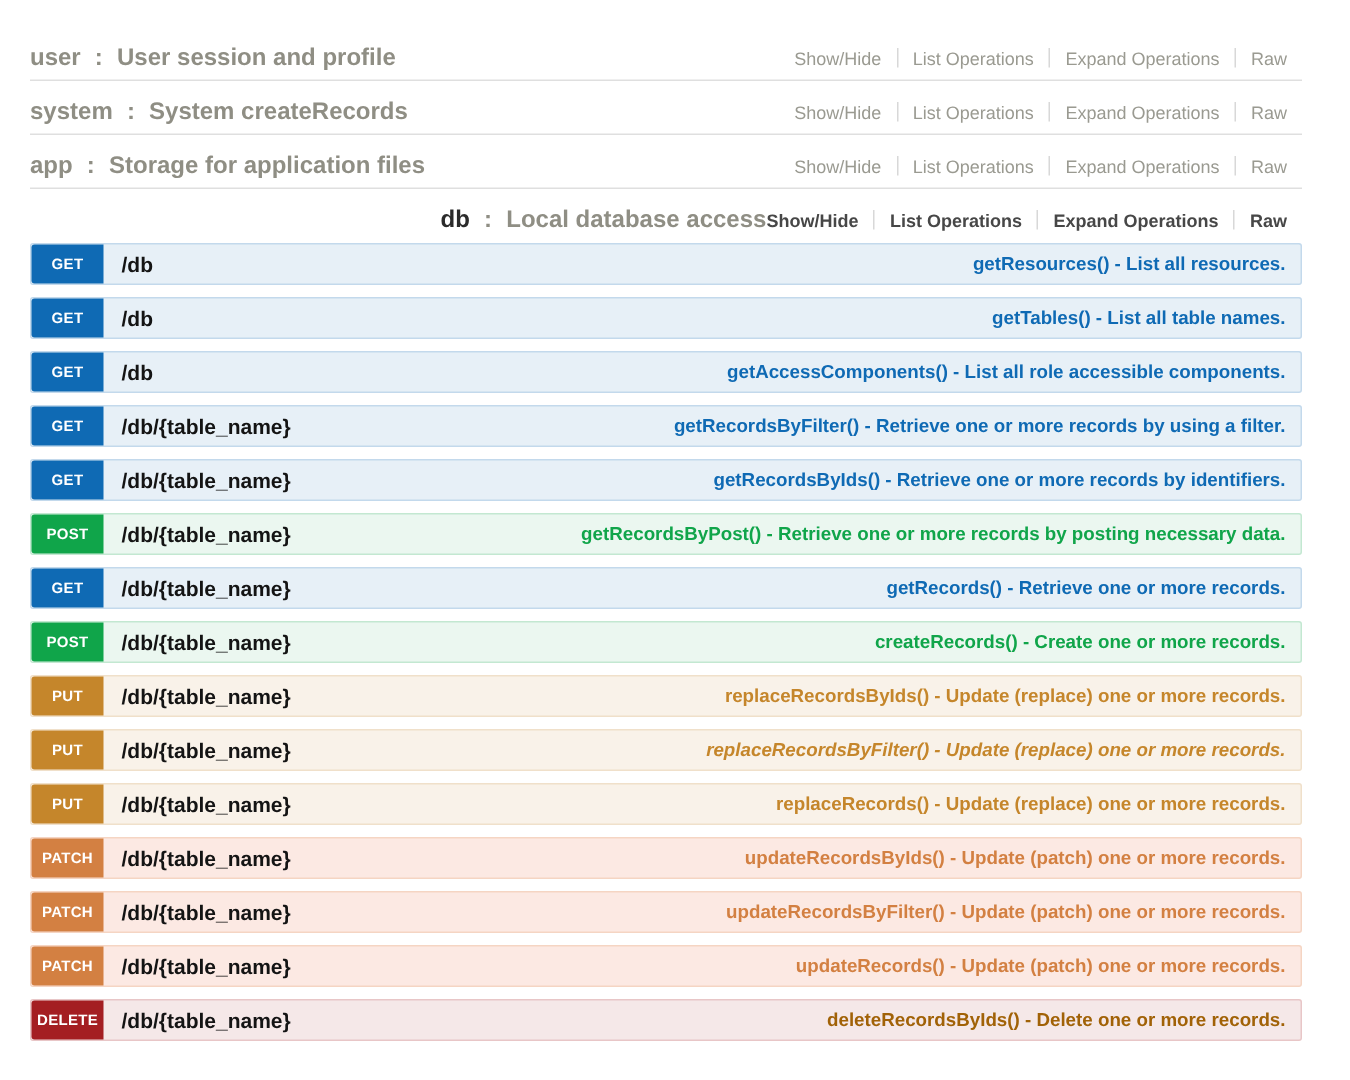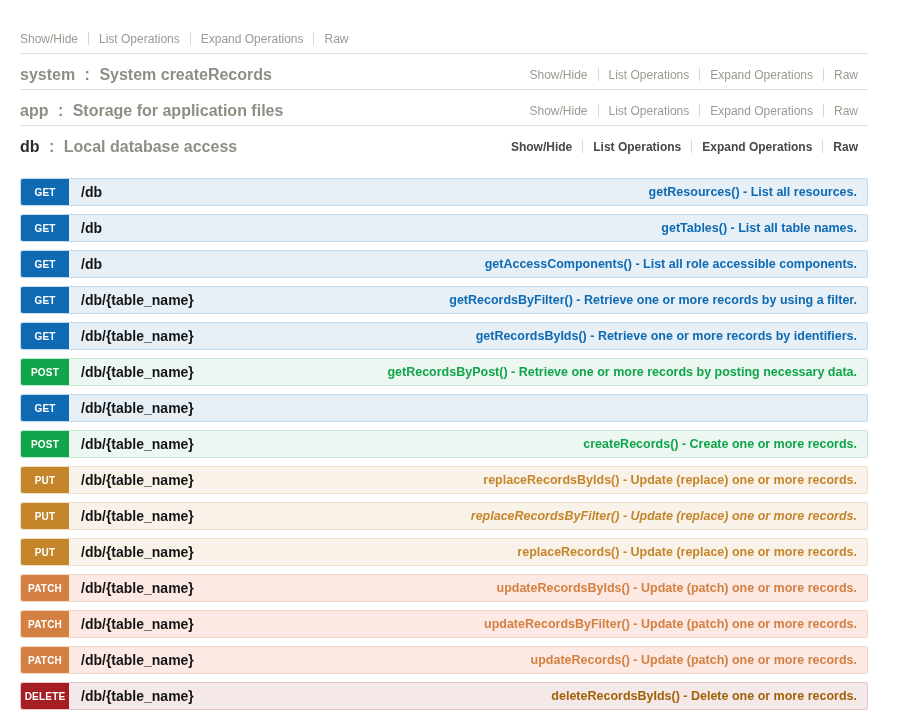--- a/index.html
+++ b/index.html
@@ -8,21 +8,21 @@
     font-family: "Liberation Sans", "DejaVu Sans", sans-serif;
     width: 900px; height: 720px; overflow: hidden;
   }
   .wrap { width: 848px; margin-left: 20px; padding-top: 20px; }
 
   
   .resource {
     height: 30px; display: flex; align-items: center; justify-content: space-between;
     border-bottom: 1px solid #dfdfdf; margin-bottom: 6px;
   }
-  .resource.expanded { border-bottom-color: transparent; margin-bottom: 16px; }
+  .resource.expanded { border-bottom-color: transparent; margin-bottom: 0; justify-content: flex-end; }
   .res-title { margin: 0; font-size: 16px; font-weight: bold; color: #8f8e84; cursor: pointer; white-space: nowrap; }
   .res-name { color: inherit; }
   .resource.expanded .res-name { color: #2b2b2b; }
   .res-div { margin: 0 5px; }
   .res-links { display: flex; align-items: center; margin-right: 10px; }
   .ctl { font-size: 12px; color: #9a9a91; text-decoration: none; cursor: pointer; white-space: nowrap; }
   .resource.expanded .ctl { color: #474747; font-weight: 600; }
   .sep { display: inline-block; width: 1px; height: 13px; background: #d8d8d8; margin: 0 10px; }
 
   
@@ -46,20 +46,23 @@
     text-decoration: none; white-space: nowrap; cursor: pointer;
   }
 </style>
 </head>
 <body>
 
 <div class="wrap">
 
   <div id="resources-root">
     <div class="resource">
+      <h2 class="res-title">
+        <span class="res-name">user</span><span class="res-div"> : </span><span class="res-desc">User session and profile</span>
+      </h2>
       <div class="res-links">
         <a class="ctl">Show/Hide</a>
         <span class="sep"></span>
         <a class="ctl">List Operations</a>
         <span class="sep"></span>
         <a class="ctl">Expand Operations</a>
         <span class="sep"></span>
         <a class="ctl">Raw</a>
       </div>
     </div>
@@ -141,20 +144,21 @@
 
     <div class="op-row" style="background: rgb(235, 247, 240); border-color: rgb(195, 232, 209);">
       <span class="badge" style="background: rgb(16, 165, 74);">POST</span>
       <span class="path">/db/{table_name}</span>
       <a class="summary" style="color: rgb(16, 165, 74);">getRecordsByPost() - Retrieve one or more records by posting necessary data.</a>
     </div>
 
     <div class="op-row" style="background: rgb(231, 240, 247); border-color: rgb(195, 217, 236);">
       <span class="badge" style="background: rgb(15, 106, 180);">GET</span>
       <span class="path">/db/{table_name}</span>
+      <a class="summary" style="color: rgb(15, 106, 180);">getRecords() - Retrieve one or more records.</a>
     </div>
 
     <div class="op-row" style="background: rgb(235, 247, 240); border-color: rgb(195, 232, 209);">
       <span class="badge" style="background: rgb(16, 165, 74);">POST</span>
       <span class="path">/db/{table_name}</span>
       <a class="summary" style="color: rgb(16, 165, 74);">createRecords() - Create one or more records.</a>
     </div>
 
     <div class="op-row" style="background: rgb(249, 242, 233); border-color: rgb(240, 224, 202);">
       <span class="badge" style="background: rgb(197, 134, 43);">PUT</span>

